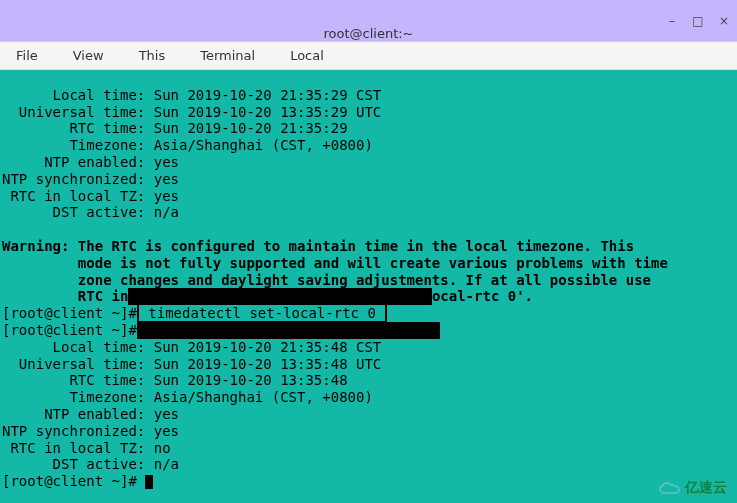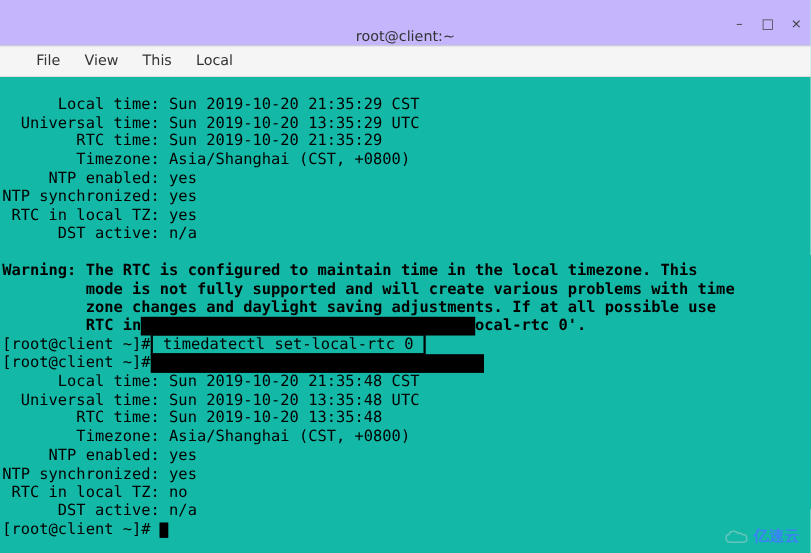--- a/index.html
+++ b/index.html
@@ -41,22 +41,22 @@
       font-size: 12px;
       color: #444;
       line-height: 1;
     }
     .menubar {
       height: 28px;
       background: #f5f5f5;
       border-bottom: 1px solid #ddd;
       display: flex;
       align-items: center;
-      padding: 0 23px;
-      gap: 2px;
+      padding: 0 6px;
+      gap: 15px;
     }
     .menu-item {
       padding: 4px 10px;
       font-size: 13px;
       color: #333;
       cursor: pointer;
     }
     .terminal {
       font-family: "DejaVu Sans Mono", Consolas, monospace;
       font-size: 14px;
@@ -79,21 +79,21 @@
       width: 8px;
       height: 14px;
       background: #000;
       vertical-align: text-bottom;
     }
     .watermark {
       position: absolute;
       right: 10px;
       bottom: 6px;
       font-size: 14px;
-      color: #3b82f6;
+      color: #15803d;
       font-weight: bold;
       display: flex;
       align-items: center;
       gap: 4px;
       pointer-events: none;
     }
     .watermark svg { opacity: 0.4; }
   </style>
 </head>
 <body>
@@ -104,20 +104,21 @@
     <div class="win-btn">–</div>
     <div class="win-btn">□</div>
     <div class="win-btn">×</div>
   </div>
 </div>
 
 <div class="menubar">
   <div class="menu-item">File</div>
   <div class="menu-item">View</div>
   <div class="menu-item">This</div>
+  <div class="menu-item">Terminal</div>
   <div class="menu-item">Local</div>
 </div>
 
 <div class="terminal">
 <span>      Local time: Sun 2019-10-20 21:35:29 CST</span>
 <span>  Universal time: Sun 2019-10-20 13:35:29 UTC</span>
 <span>        RTC time: Sun 2019-10-20 21:35:29</span>
 <span>        Timezone: Asia/Shanghai (CST, +0800)</span>
 <span>     NTP enabled: yes</span>
 <span>NTP synchronized: yes</span>

